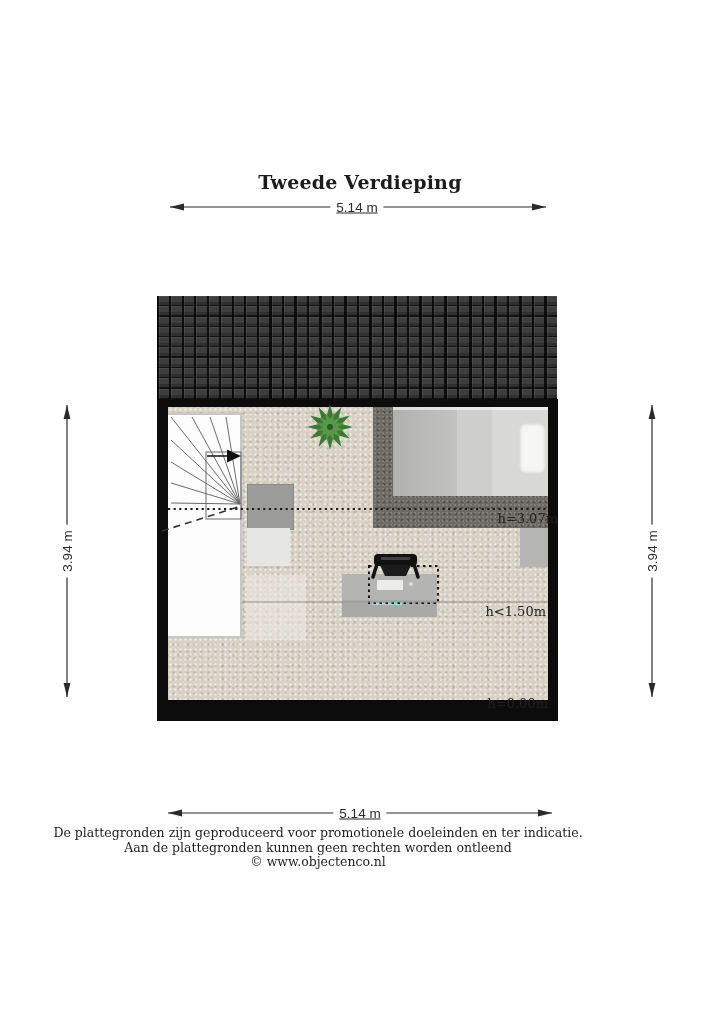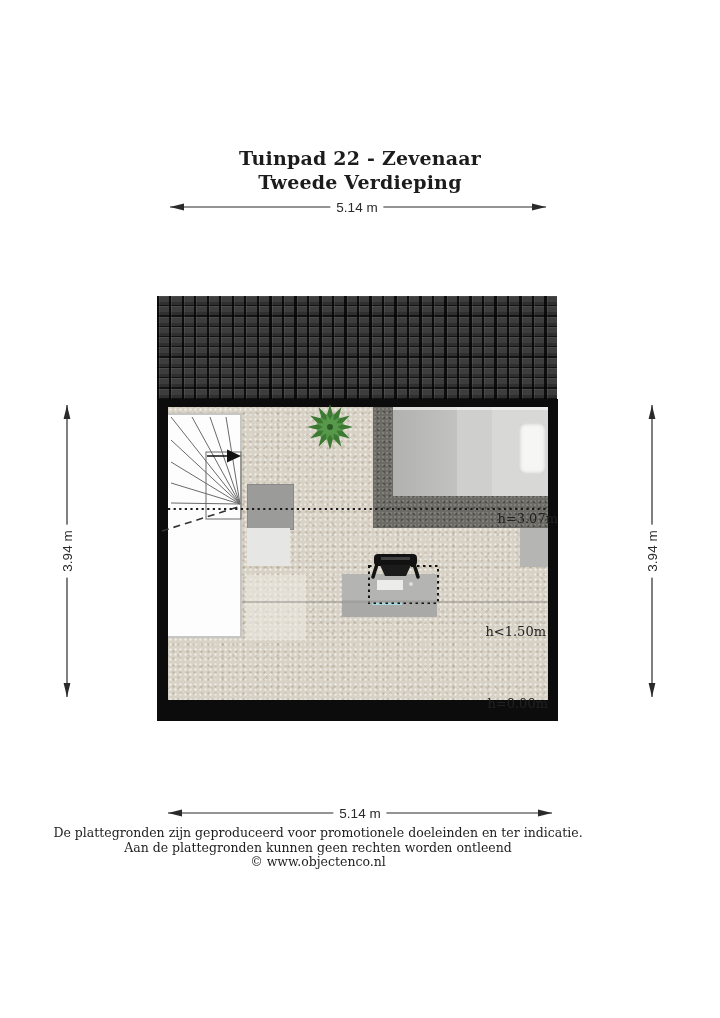--- a/index.html
+++ b/index.html
@@ -5,21 +5,21 @@
   html,body{margin:0;padding:0;background:#fff;}
   #page{position:relative;width:720px;height:1018px;background:#ffffff;overflow:hidden;
         font-family:"Liberation Sans",sans-serif;}
   .abs{position:absolute;}
   
   .title-line{position:absolute;left:0;width:720px;text-align:center;
     font-family:"DejaVu Serif",serif;font-weight:bold;font-size:19px;color:#1c1c1c;letter-spacing:.2px;}
   .dim-label{position:absolute;background:#ffffff;padding:0 6px;font-size:13.5px;color:#2a2a2a;
     font-family:"Liberation Sans",sans-serif;white-space:nowrap;z-index:30;}
   .dim-label.v{transform:translate(-50%,-50%) rotate(-90deg);}
-  .dim-label.h{transform:translate(-50%,-50%);}
+  .dim-label.h{transform:translate(-50%,-50%);text-decoration:underline;}
   .h-label{position:absolute;font-family:"DejaVu Serif",serif;font-size:13px;color:#222;
     white-space:nowrap;z-index:28;text-align:right;}
   .footer-line{position:absolute;left:0;width:636px;text-align:center;
     font-family:"DejaVu Serif",serif;font-size:12.5px;color:#1e1e1e;}
   
   .roof{left:157px;top:296px;width:400px;height:103px;background-color:#2e2e2e;
     background-image:
       repeating-linear-gradient(to right, rgba(0,0,0,.78) 0 2px, rgba(255,255,255,.08) 2px 3px, transparent 3px 12.5px),
       repeating-linear-gradient(to bottom, #4a4a4a 0 1px, #3d3d3d 1px 6px, #2f2f2f 6px 9px, #121212 9px 10.3px);}
   .wall{background:#0c0c0c;}
@@ -52,21 +52,20 @@
   .teal{left:372px;top:602px;width:30px;height:3px;background:#a9d6da;}
   .stair-void{left:168px;top:413px;width:74px;height:225px;background:#fdfdfd;
     border:2px solid #c6c6c4;border-left:none;box-sizing:border-box;z-index:10;}
   svg.overlay{position:absolute;left:0;top:0;z-index:20;pointer-events:none;}
 </style>
 </head>
 <body>
 
 <div id="page">
 
-  <div class="title-line" style="top:147px;">Tuinpad 22 - Zevenaar</div>
   <div class="title-line" style="top:171px;">Tweede Verdieping</div>
 
   <div class="abs roof"></div>
 
   <div class="abs wall" style="left:157px;top:399px;width:401px;height:8px;"></div>
   <div class="abs wall" style="left:157px;top:399px;width:11px;height:322px;"></div>
   <div class="abs wall" style="left:547px;top:399px;width:11px;height:322px;"></div>
   <div class="abs wall" style="left:157px;top:700px;width:401px;height:21px;"></div>
 
   <div class="abs floor"></div>
@@ -151,20 +150,20 @@
       <polygon points="652,697 648.6,683 655.4,683" fill="#2a2a2a" stroke="none"></polygon>
     </g>
   </svg>
 
   <span class="dim-label h" style="left:357px;top:207px;">5.14 m</span>
   <span class="dim-label h" style="left:360px;top:813px;">5.14 m</span>
   <span class="dim-label v" style="left:67px;top:551px;">3.94 m</span>
   <span class="dim-label v" style="left:652px;top:551px;">3.94 m</span>
 
   <span class="h-label" style="right:162px;top:511px;">h=3.07m</span>
-  <span class="h-label" style="right:174px;top:604px;margin-top:20px;">h&lt;1.50m</span>
+  <span class="h-label" style="right:174px;top:604px;">h&lt;1.50m</span>
   <span class="h-label" style="right:172px;top:696px;">h=0.00m</span>
 
   <div class="footer-line" style="top:825px;">De plattegronden zijn geproduceerd voor promotionele doeleinden en ter indicatie.</div>
   <div class="footer-line" style="top:840px;">Aan de plattegronden kunnen geen rechten worden ontleend</div>
   <div class="footer-line" style="top:854px;">© www.objectenco.nl</div>
 
 </div>
 
 </body></html>

